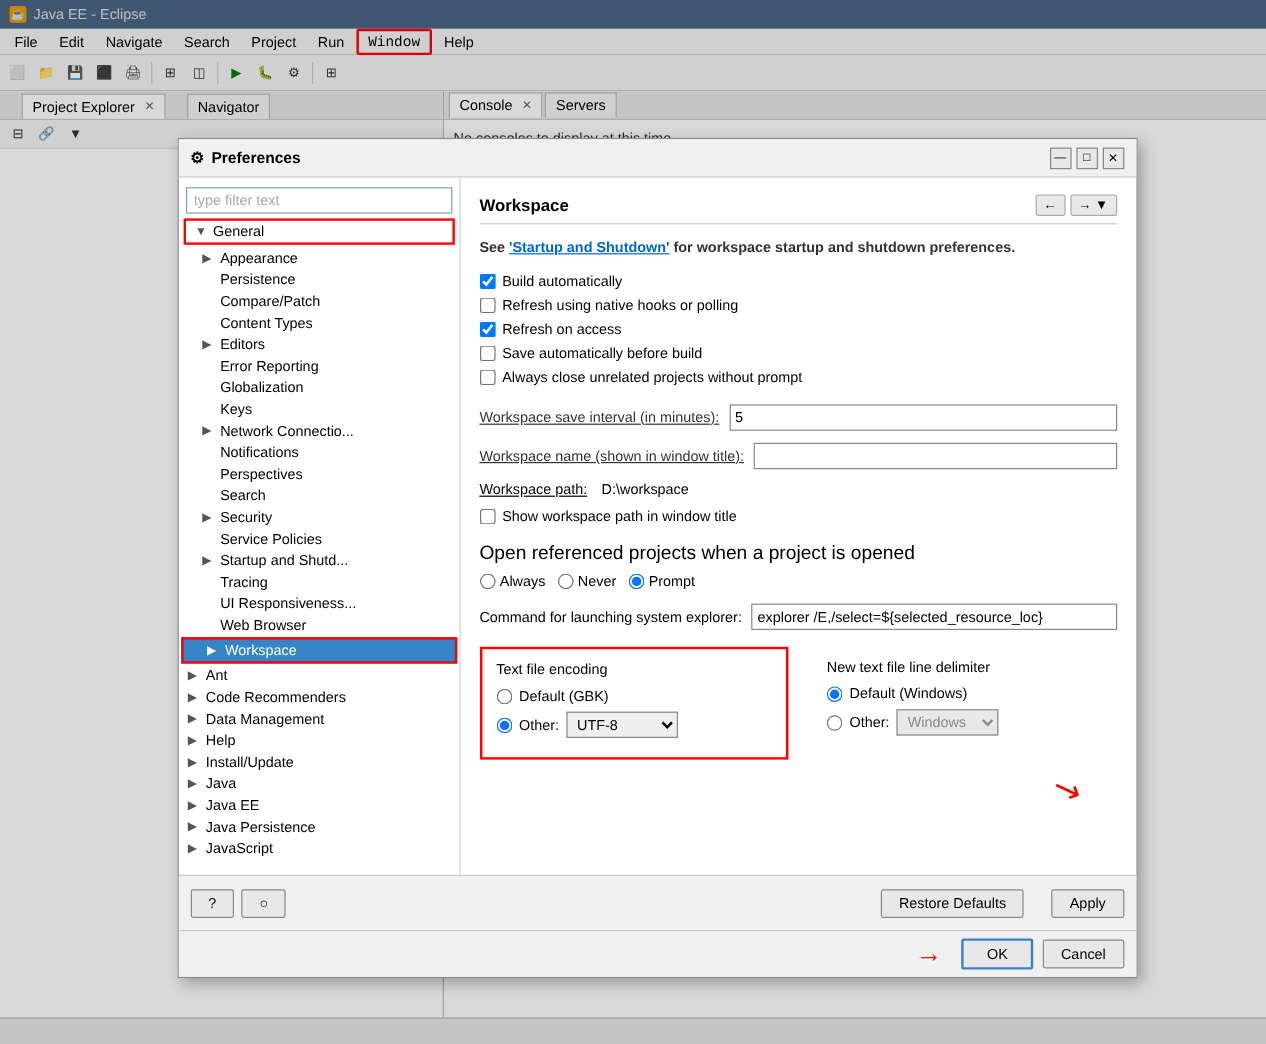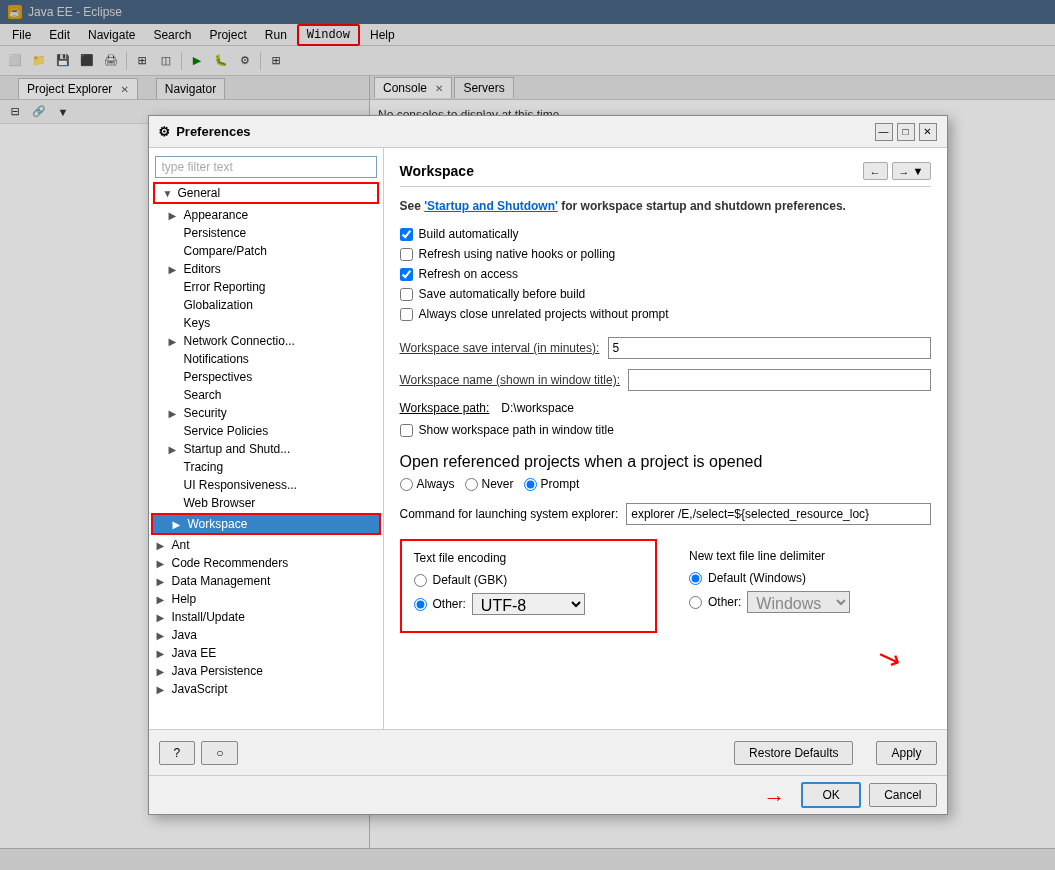--- a/index.html
+++ b/index.html
@@ -85,21 +85,21 @@
     .radio-group { display: flex; align-items: center; gap: 10px; margin-bottom: 12px; font-size: 12px; }
     .radio-group label { display: flex; align-items: center; gap: 4px; cursor: pointer; }
 
     .command-row { display: flex; align-items: center; gap: 8px; margin-bottom: 14px; font-size: 12px; }
 
     
     .encoding-section { display: flex; gap: 20px; margin-top: 8px; }
     .encoding-box { border: 2px solid red; padding: 10px 12px; flex: 1; min-width: 200px; }
     .encoding-box-title { font-size: 12px; margin-bottom: 8px; font-weight: normal; }
     .encoding-radio-row { display: flex; align-items: center; gap: 6px; margin-bottom: 6px; font-size: 12px; }
-    .encoding-select { padding: 2px 4px; border: 1px solid #888; font-size: 16px; height: 22px; min-width: 80px; }
+    .encoding-select { padding: 2px 4px; border: 1px solid #888; font-size: 12px; height: 22px; min-width: 80px; }
 
     .delimiter-box { padding: 10px 12px; flex: 1; }
 
     
     .dialog-footer { border-top: 1px solid #ccc; padding: 8px 10px; display: flex; justify-content: space-between; align-items: center; background: #f0f0f0; height: 46px; }
     .footer-left { display: flex; gap: 6px; }
     .footer-right { display: flex; gap: 23px; }
     .footer-btn { padding: 4px 14px; border: 1px solid #888; background: #e8e8e8; cursor: pointer; font-size: 12px; border-radius: 2px; }
     .footer-btn.highlighted { border: 2px solid #3584c8; }
     .footer-btn.apply-btn { background: #e8e8e8; }
@@ -220,20 +220,24 @@
             <span class="tree-arrow">▶</span>
             <span>Appearance</span>
           </div>
           <div class="tree-item tree-indent-1">
             <span class="tree-arrow" style="visibility:hidden">▶</span>
             <span>Persistence</span>
           </div>
           <div class="tree-item tree-indent-1">
             <span class="tree-arrow" style="visibility:hidden">▶</span>
             <span>Compare/Patch</span>
+          </div>
+          <div class="tree-item tree-indent-1">
+            <span class="tree-arrow" style="visibility:hidden">▶</span>
+            <span>Content Types</span>
           </div>
           <div class="tree-item tree-indent-1">
             <span class="tree-arrow">▶</span>
             <span>Editors</span>
           </div>
           <div class="tree-item tree-indent-1">
             <span class="tree-arrow" style="visibility:hidden">▶</span>
             <span>Error Reporting</span>
           </div>
           <div class="tree-item tree-indent-1">

